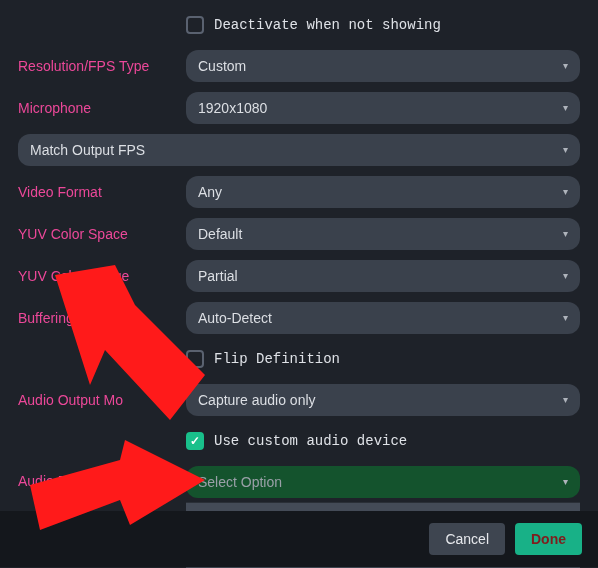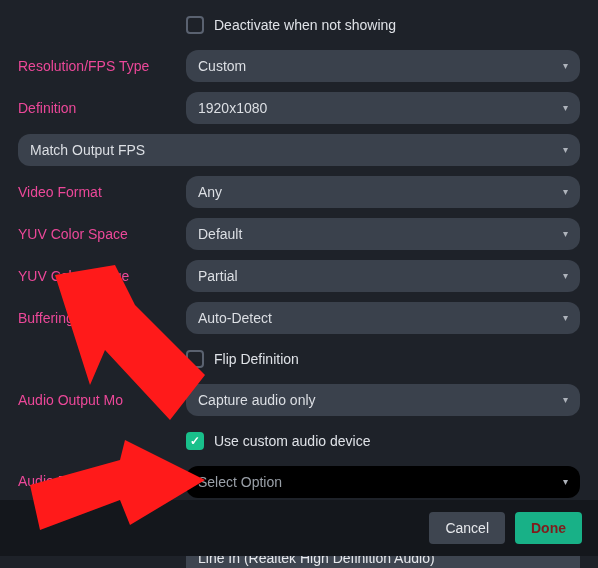--- a/index.html
+++ b/index.html
@@ -44,21 +44,21 @@
       line-height: 32px;
       padding: 0 12px;
       width: 100%;
       display: flex;
       align-items: center;
       justify-content: space-between;
       cursor: pointer;
       font-size: 14px;
     }
     .select.open {
-      background: #000000;
+      background: #14532d;
       color: #9aa0a8;
     }
     .chevron {
       font-size: 10px;
       color: #aeb3bb;
     }
     .checkbox-row {
       display: flex;
       align-items: center;
       gap: 10px;
@@ -80,20 +80,21 @@
     }
     .checkbox.checked::after {
       content: "✓";
       color: #fff;
       font-size: 12px;
       font-weight: 700;
     }
     .checkbox-label {
       color: #dfe2e7;
       font-size: 14px;
+      font-family: Liberation Mono, monospace;
     }
     .dropdown-list {
       margin-top: 4px;
       display: flex;
       flex-direction: column;
     }
     .dropdown-item {
       background: #444b57;
       color: #e6e8ec;
       padding: 10px 12px;
@@ -101,21 +102,21 @@
       cursor: pointer;
       border-top: 1px solid #2a2f37;
     }
     .dropdown-item.alt {
       background: #3e4550;
     }
     .footer {
       position: absolute;
       left: 0;
       right: 0;
-      bottom: 12px;
+      bottom: 1px;
       background: #14171c;
       height: 56px;
       display: flex;
       align-items: center;
       justify-content: flex-end;
       gap: 10px;
       padding: 0 16px;
     }
     .btn {
       border: none;
@@ -156,21 +157,21 @@
     <div class="label-col">Resolution/FPS Type</div>
     <div class="control-col">
       <div class="select">
         <span>Custom</span>
         <span class="chevron">▾</span>
       </div>
     </div>
   </div>
 
   <div class="row">
-    <div class="label-col">Definition</div>
+    <div class="label-col">Microphone</div>
     <div class="control-col">
       <div class="select">
         <span>1920x1080</span>
         <span class="chevron">▾</span>
       </div>
     </div>
   </div>
 
   <div class="row">
     <div class="control-col">

